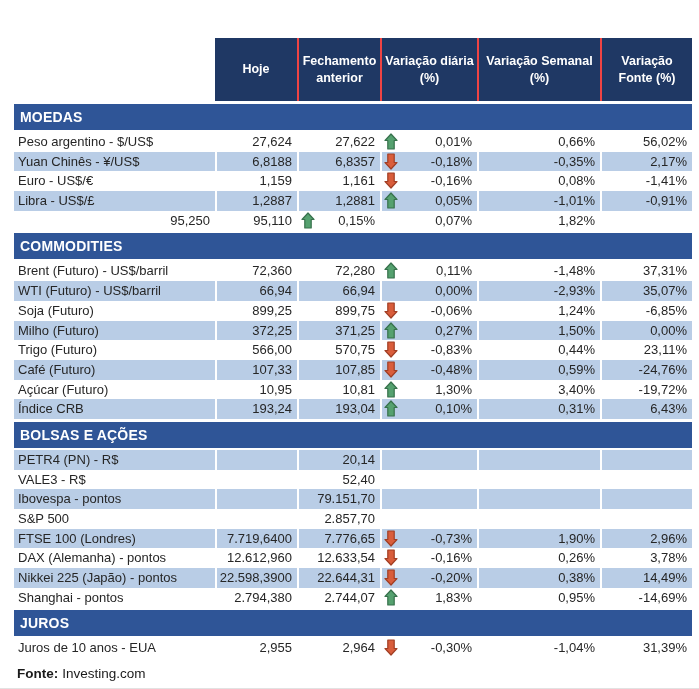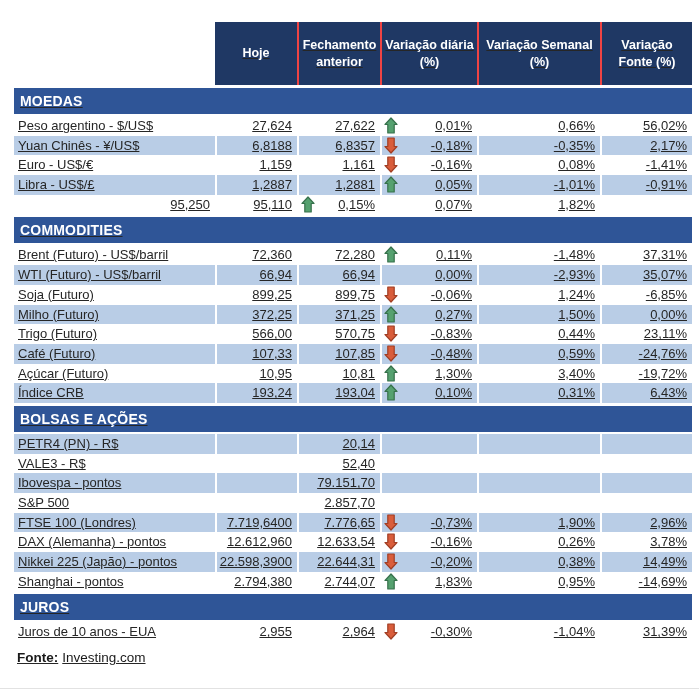--- a/index.html
+++ b/index.html
@@ -3,24 +3,23 @@
 <meta charset="utf-8">
 <style>
   html,body{margin:0;padding:0;background:#fff;}
   .page{
     position:relative;
     width:699px;height:689px;
     background:#fff;
     font-family:"Liberation Sans","DejaVu Sans",sans-serif;
     color:var(--text,#262626);
     box-sizing:border-box;
-    padding-top:22px;
+    padding-top:38px;
     overflow:hidden;
     border-bottom:1px solid #e2e2e2;
-    text-decoration:underline;
   }
   .table{margin-left:14px;width:678px;}
   .grid{
     display:grid;
     grid-template-columns:201px 82px 83px 97px 123px 92px;
   }
   
   .header-row{height:63px;}
   .hcell{
     background:var(--header-bg);

